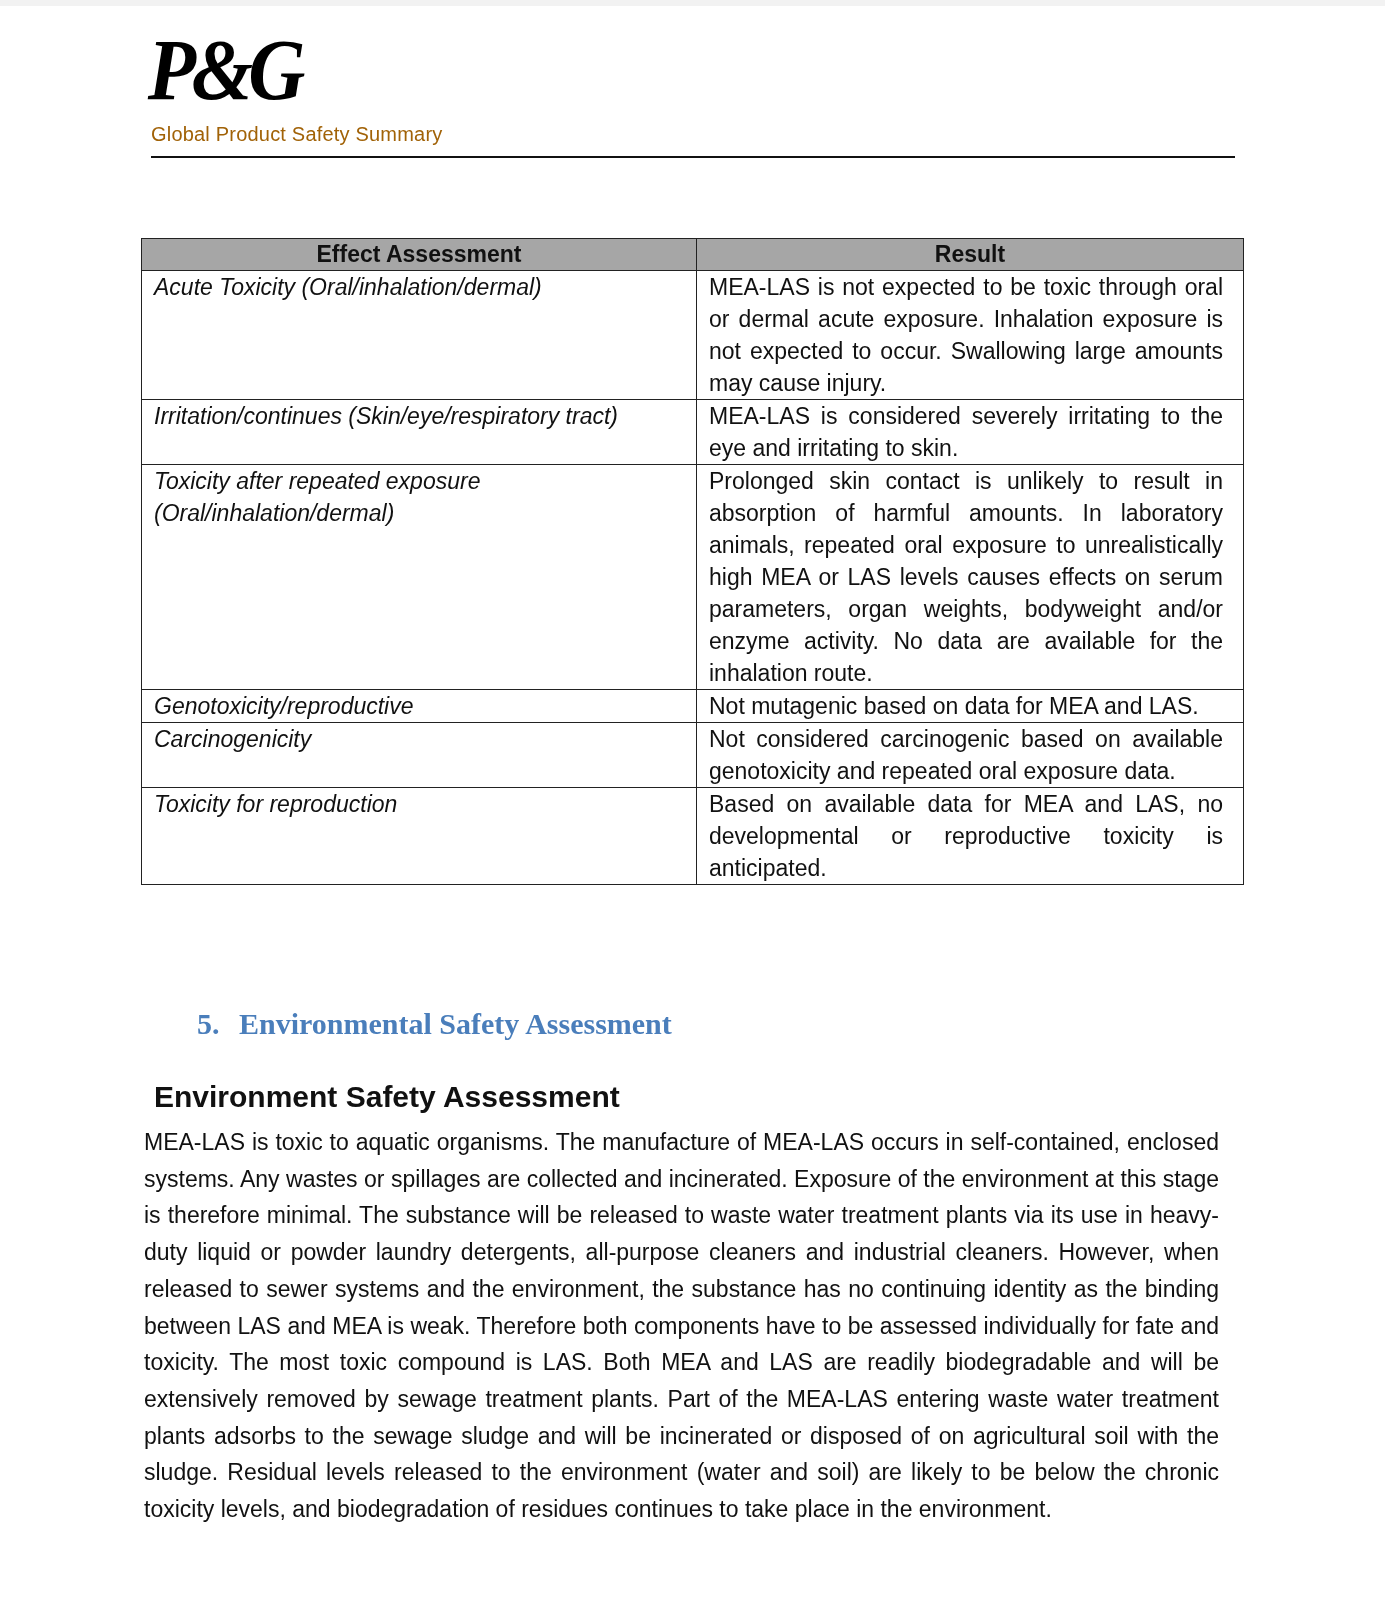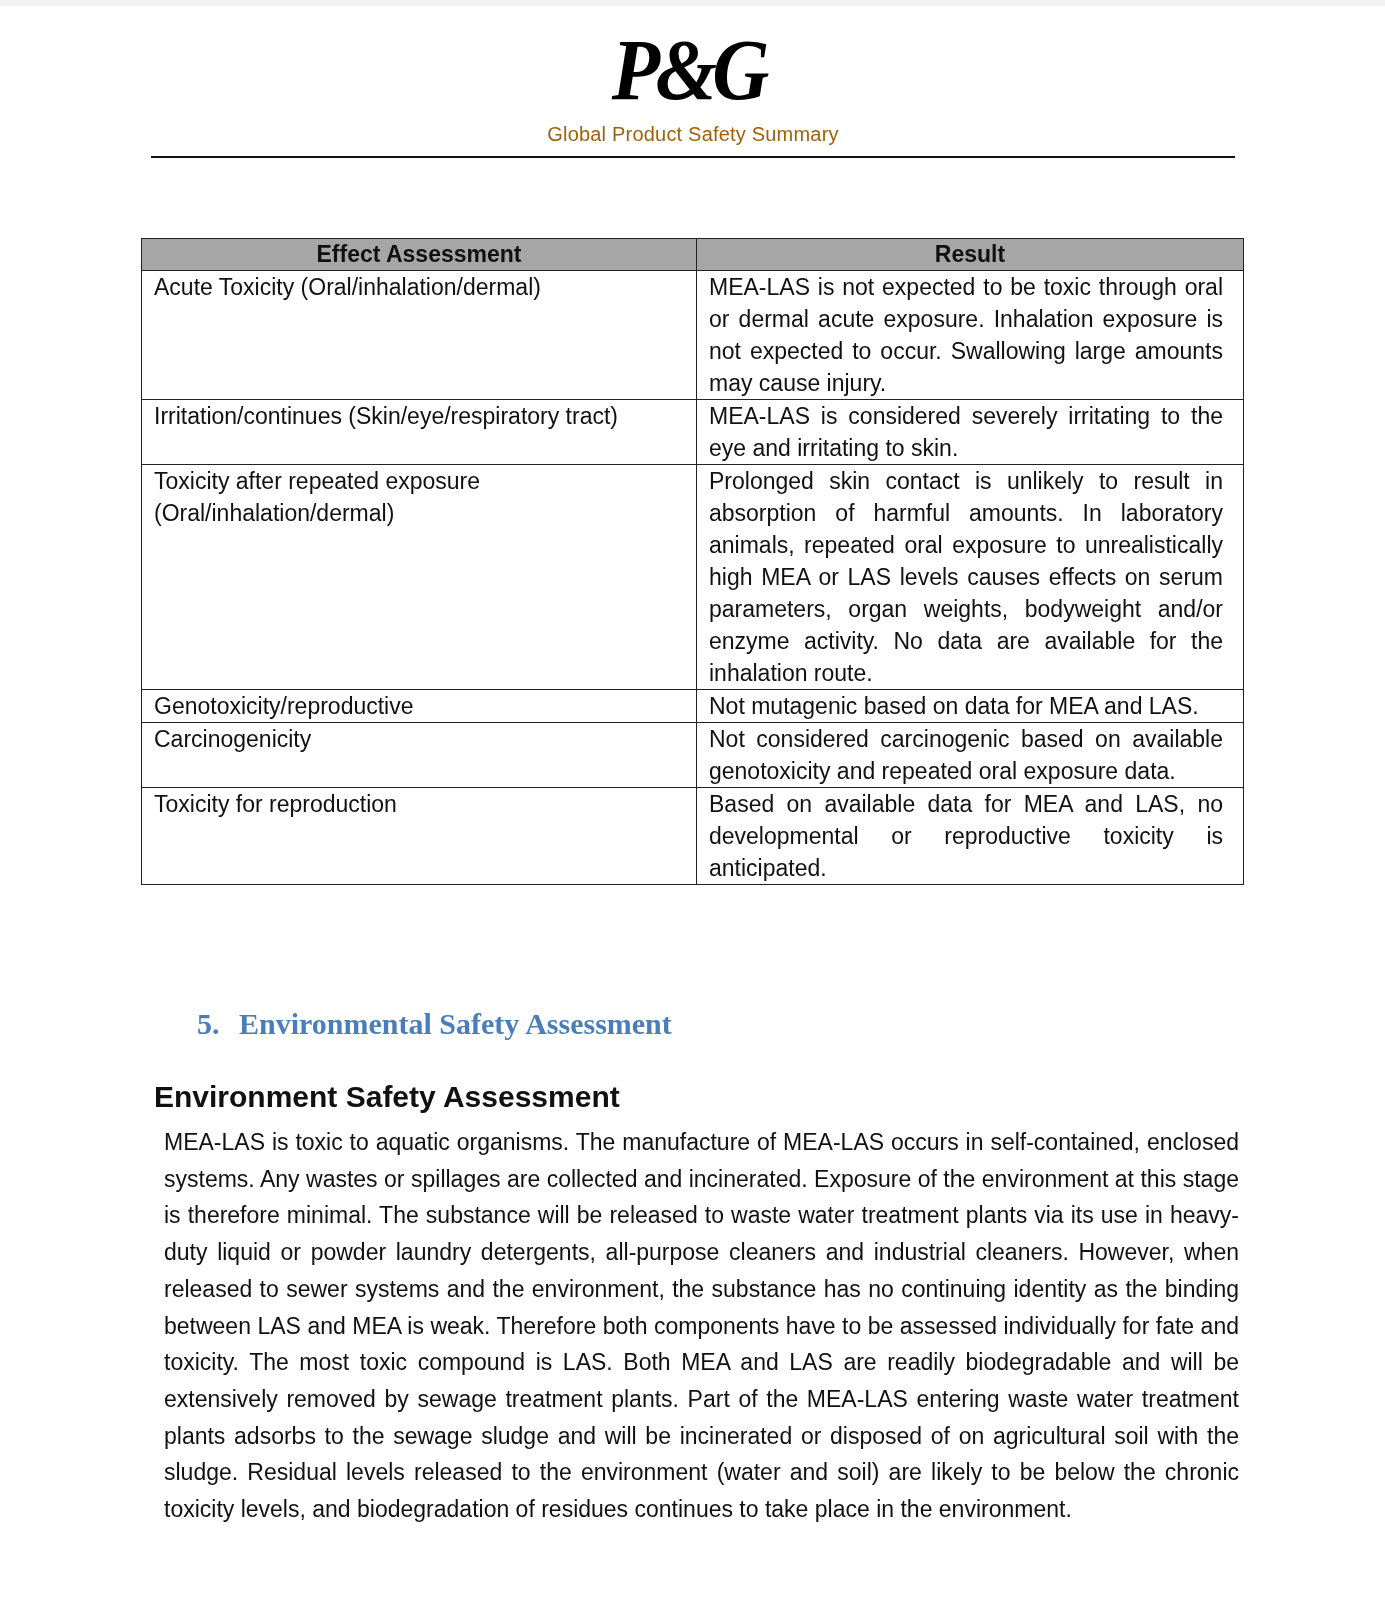--- a/index.html
+++ b/index.html
@@ -1,61 +1,61 @@
 <!DOCTYPE html>
 <html><head>
   <meta charset="utf-8">
   <style>
     html, body { margin: 0; padding: 0; background: #ffffff; }
     body {
       width: 1385px; height: 1600px; position: relative; overflow: hidden;
       font-family: "Liberation Sans", sans-serif; color: #111;
     }
     .topstrip { position: absolute; left: 0; top: 0; width: 1385px; height: 6px; background: #f2f2f2; }
-    .header { position: absolute; left: 151px; top: 30px; width: 1084px; text-align: center; }
+    .header { position: absolute; left: 151px; top: 30px; width: 1084px; text-align: left; }
     .logo {
       font-family: "Liberation Serif", serif; font-weight: bold; font-style: italic;
       font-size: 86px; line-height: 80px; letter-spacing: -5px; color: #000;
       transform: scaleX(0.92); display: inline-block; margin-left: -10px;
     }
     .doc-title { font-size: 20px; line-height: 36px; margin-top: 6px; color: #a16207; letter-spacing: 0.2px; }
     .header-rule { position: absolute; left: 151px; top: 156px; width: 1084px; height: 0; border-top: 2px solid #111; }
 
     table.effects {
       position: absolute; left: 141px; top: 238px; width: 1103px;
       border-collapse: collapse; font-size: 23px; line-height: 32px;
       border: 1.5px solid #111;
     }
     table.effects th, table.effects td { border: 1px solid #222; vertical-align: top; }
     table.effects th {
       background: #a6a6a6; font-weight: bold; height: 30px;
       padding: 0 8px; line-height: 31px;
     }
     table.effects td { padding: 0 12px 0 12px; }
-    table.effects td.col1 { width: 530px; }
+    table.effects td.col1 { width: 530px; font-style: italic; }
     table.effects td.col2 { text-align: justify; text-align-last: left; padding-right: 20px; }
     .r1 td { height: 126px; }
     .r2 td { height: 64px; }
     .r3 td { height: 64px; }
     .r4 td { height: 220px; }
     .r5 td { height: 32px; }
     .r6 td { height: 64px; }
     .r7 td { height: 94px; }
 
     .section-heading {
       position: absolute; left: 197px; top: 1004px;
       font-family: "Liberation Serif", serif; font-weight: bold; font-size: 30px;
       color: #4a7ebb; line-height: 40px;
     }
     .section-heading .num { display: inline-block; width: 42px; }
     .sub-heading {
       position: absolute; left: 154px; top: 1082px; font-weight: bold; font-size: 30px; line-height: 30px;
     }
     .para {
-      position: absolute; left: 164px; top: 1124px; width: 1075px;
+      position: absolute; left: 144px; top: 1124px; width: 1075px;
       font-size: 23px; line-height: 36.7px; text-align: justify; text-align-last: left;
     }
   </style>
 </head>
 <body>
 
 <div class="topstrip"></div>
 
 <div class="header">
   <div class="logo">P&amp;G</div>

